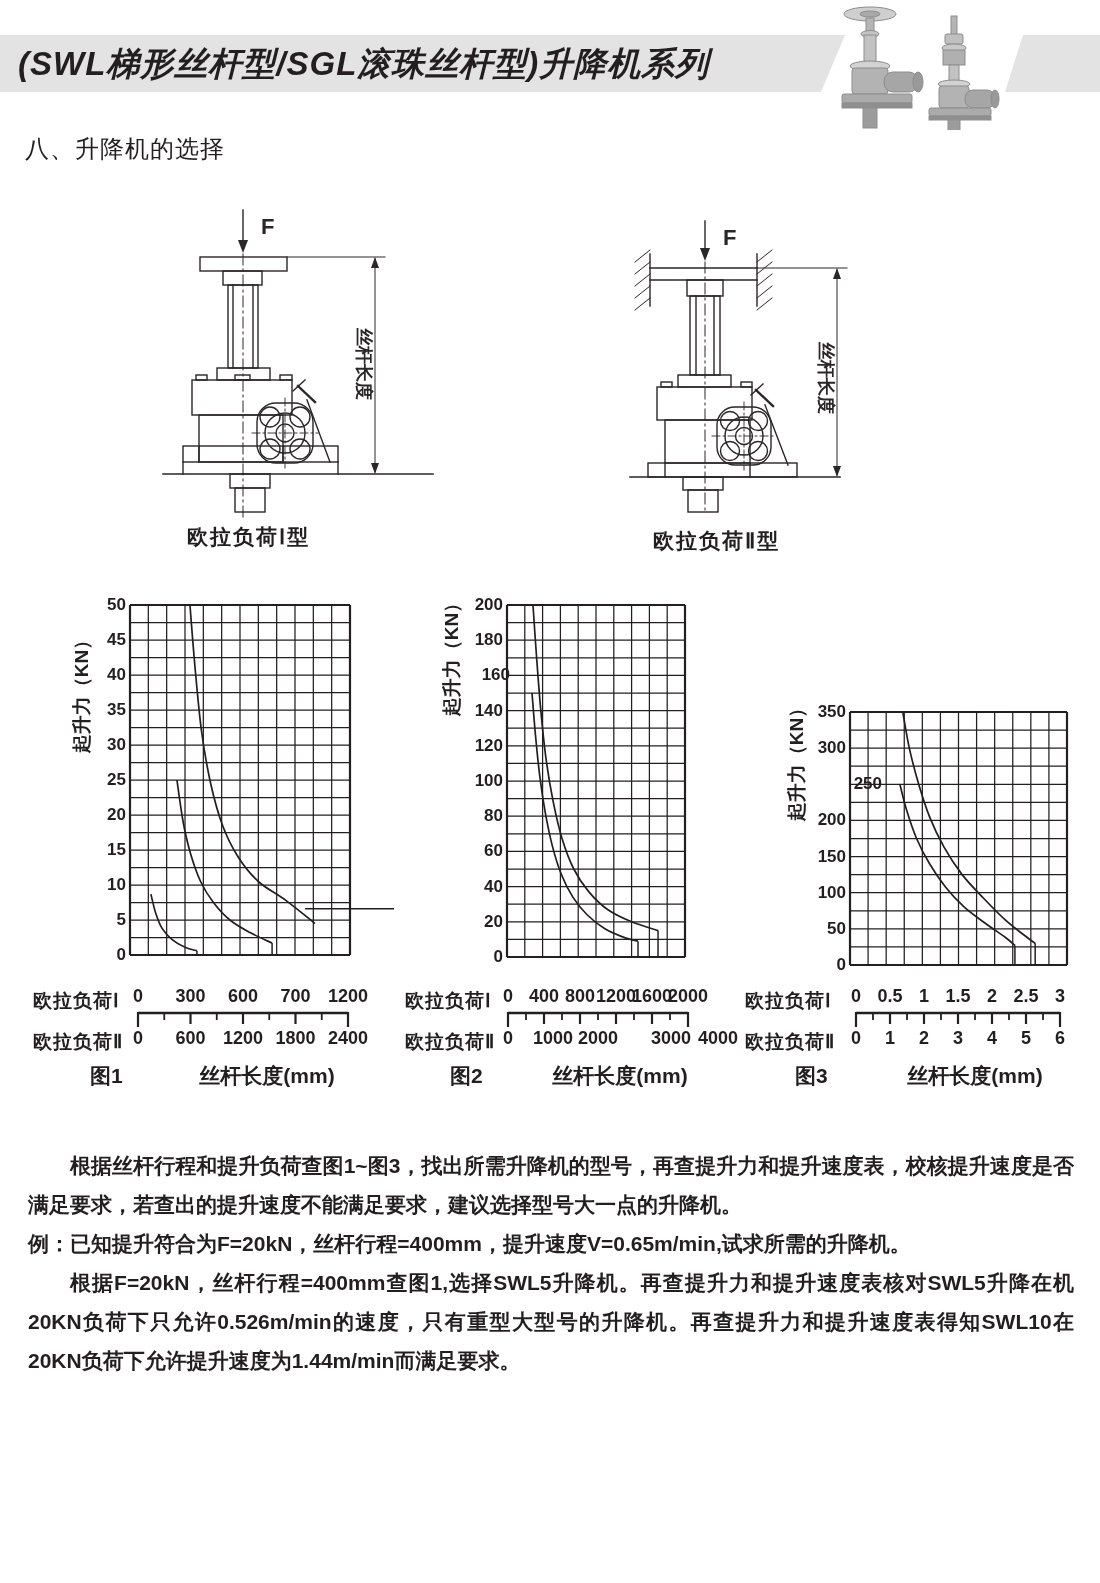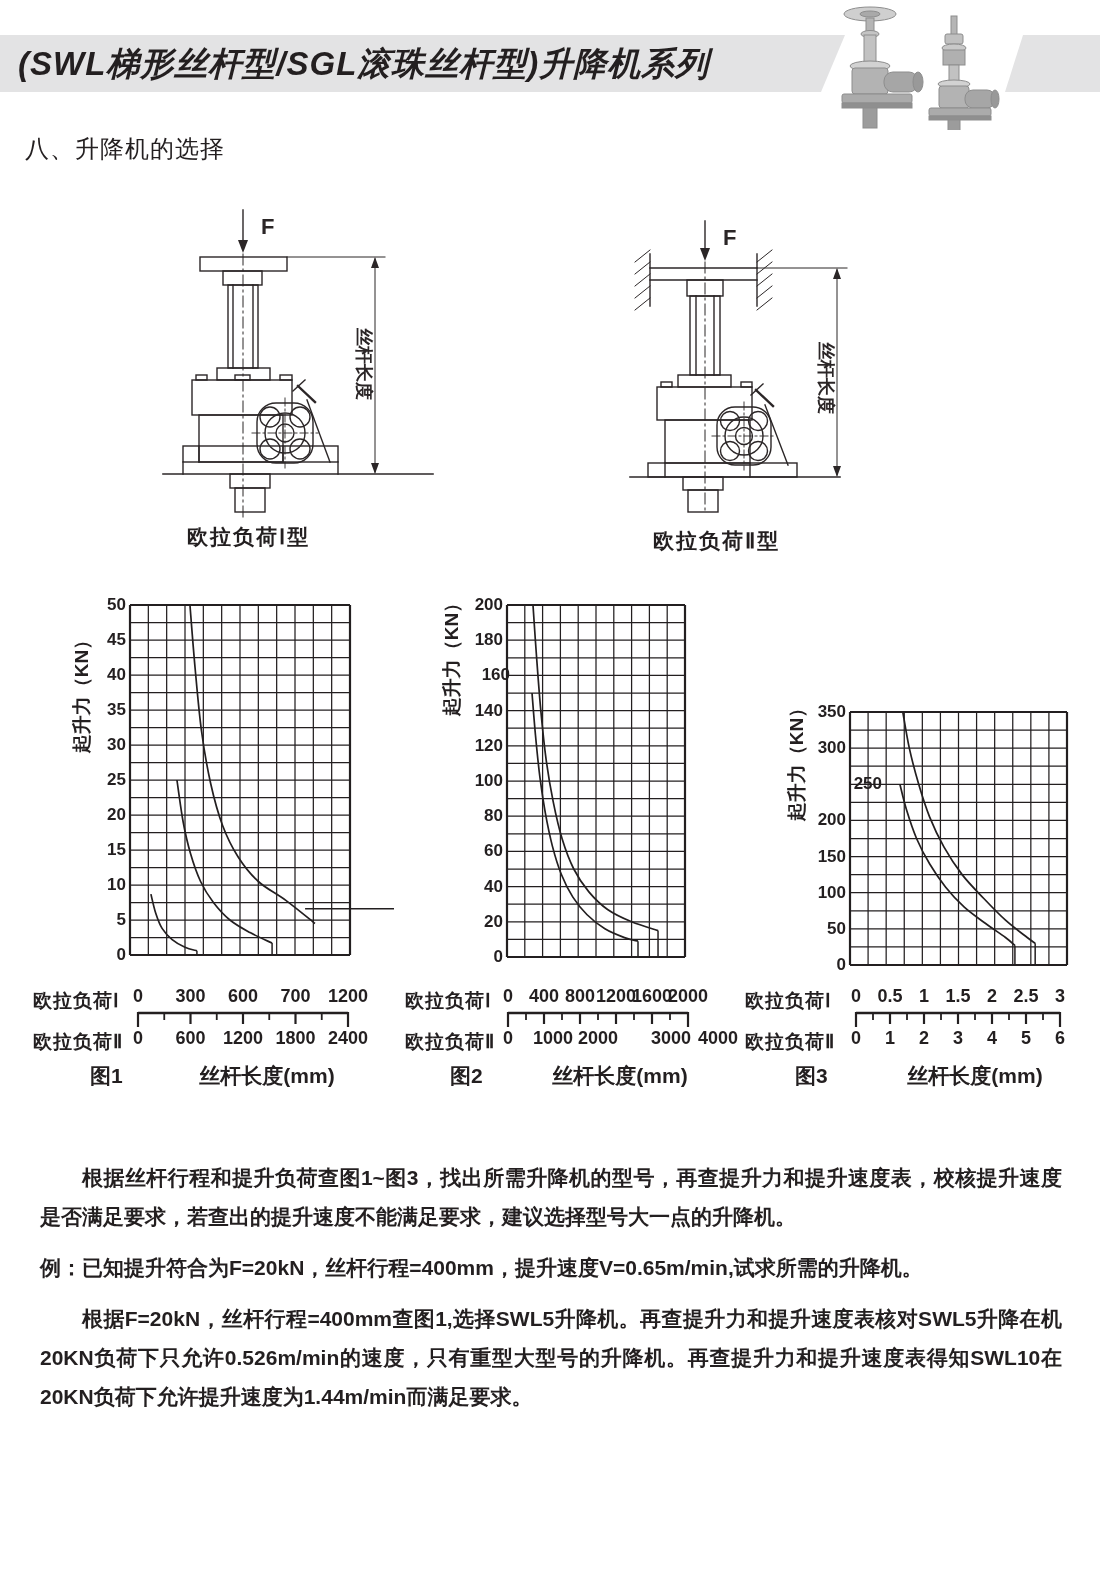--- a/index.html
+++ b/index.html
@@ -23,21 +23,21 @@
         transform:translate(-50%,-50%) rotate(-90deg);}
   .rowlab{position:absolute;font-size:19px;font-weight:700;white-space:nowrap;letter-spacing:1px;}
   .cap{position:absolute;font-size:21px;font-weight:700;white-space:nowrap;}
   .cap.xlab{transform:translateX(-50%);}
   .ytick{position:absolute;width:58px;text-align:right;font-size:17px;font-weight:700;line-height:20px;}
   .slab{position:absolute;transform:translateX(-50%);font-size:18px;font-weight:700;white-space:nowrap;}
   .gen-svg{position:absolute;overflow:visible;}
   
   .bodytext{position:absolute;left:28px;top:1146px;width:1046px;font-size:21px;font-weight:700;
         line-height:39px;text-align:justify;}
-  .bodytext p{margin:12px;}
+  .bodytext p{margin:0;}
   .bodytext p.indent{text-indent:2em;}
   svg text{font-family:"Liberation Sans",sans-serif;}
 </style>
 </head>
 <body>
 
 <div id="page">
 
   <div class="banner-band"></div>
   <div class="banner-band-right"></div>

